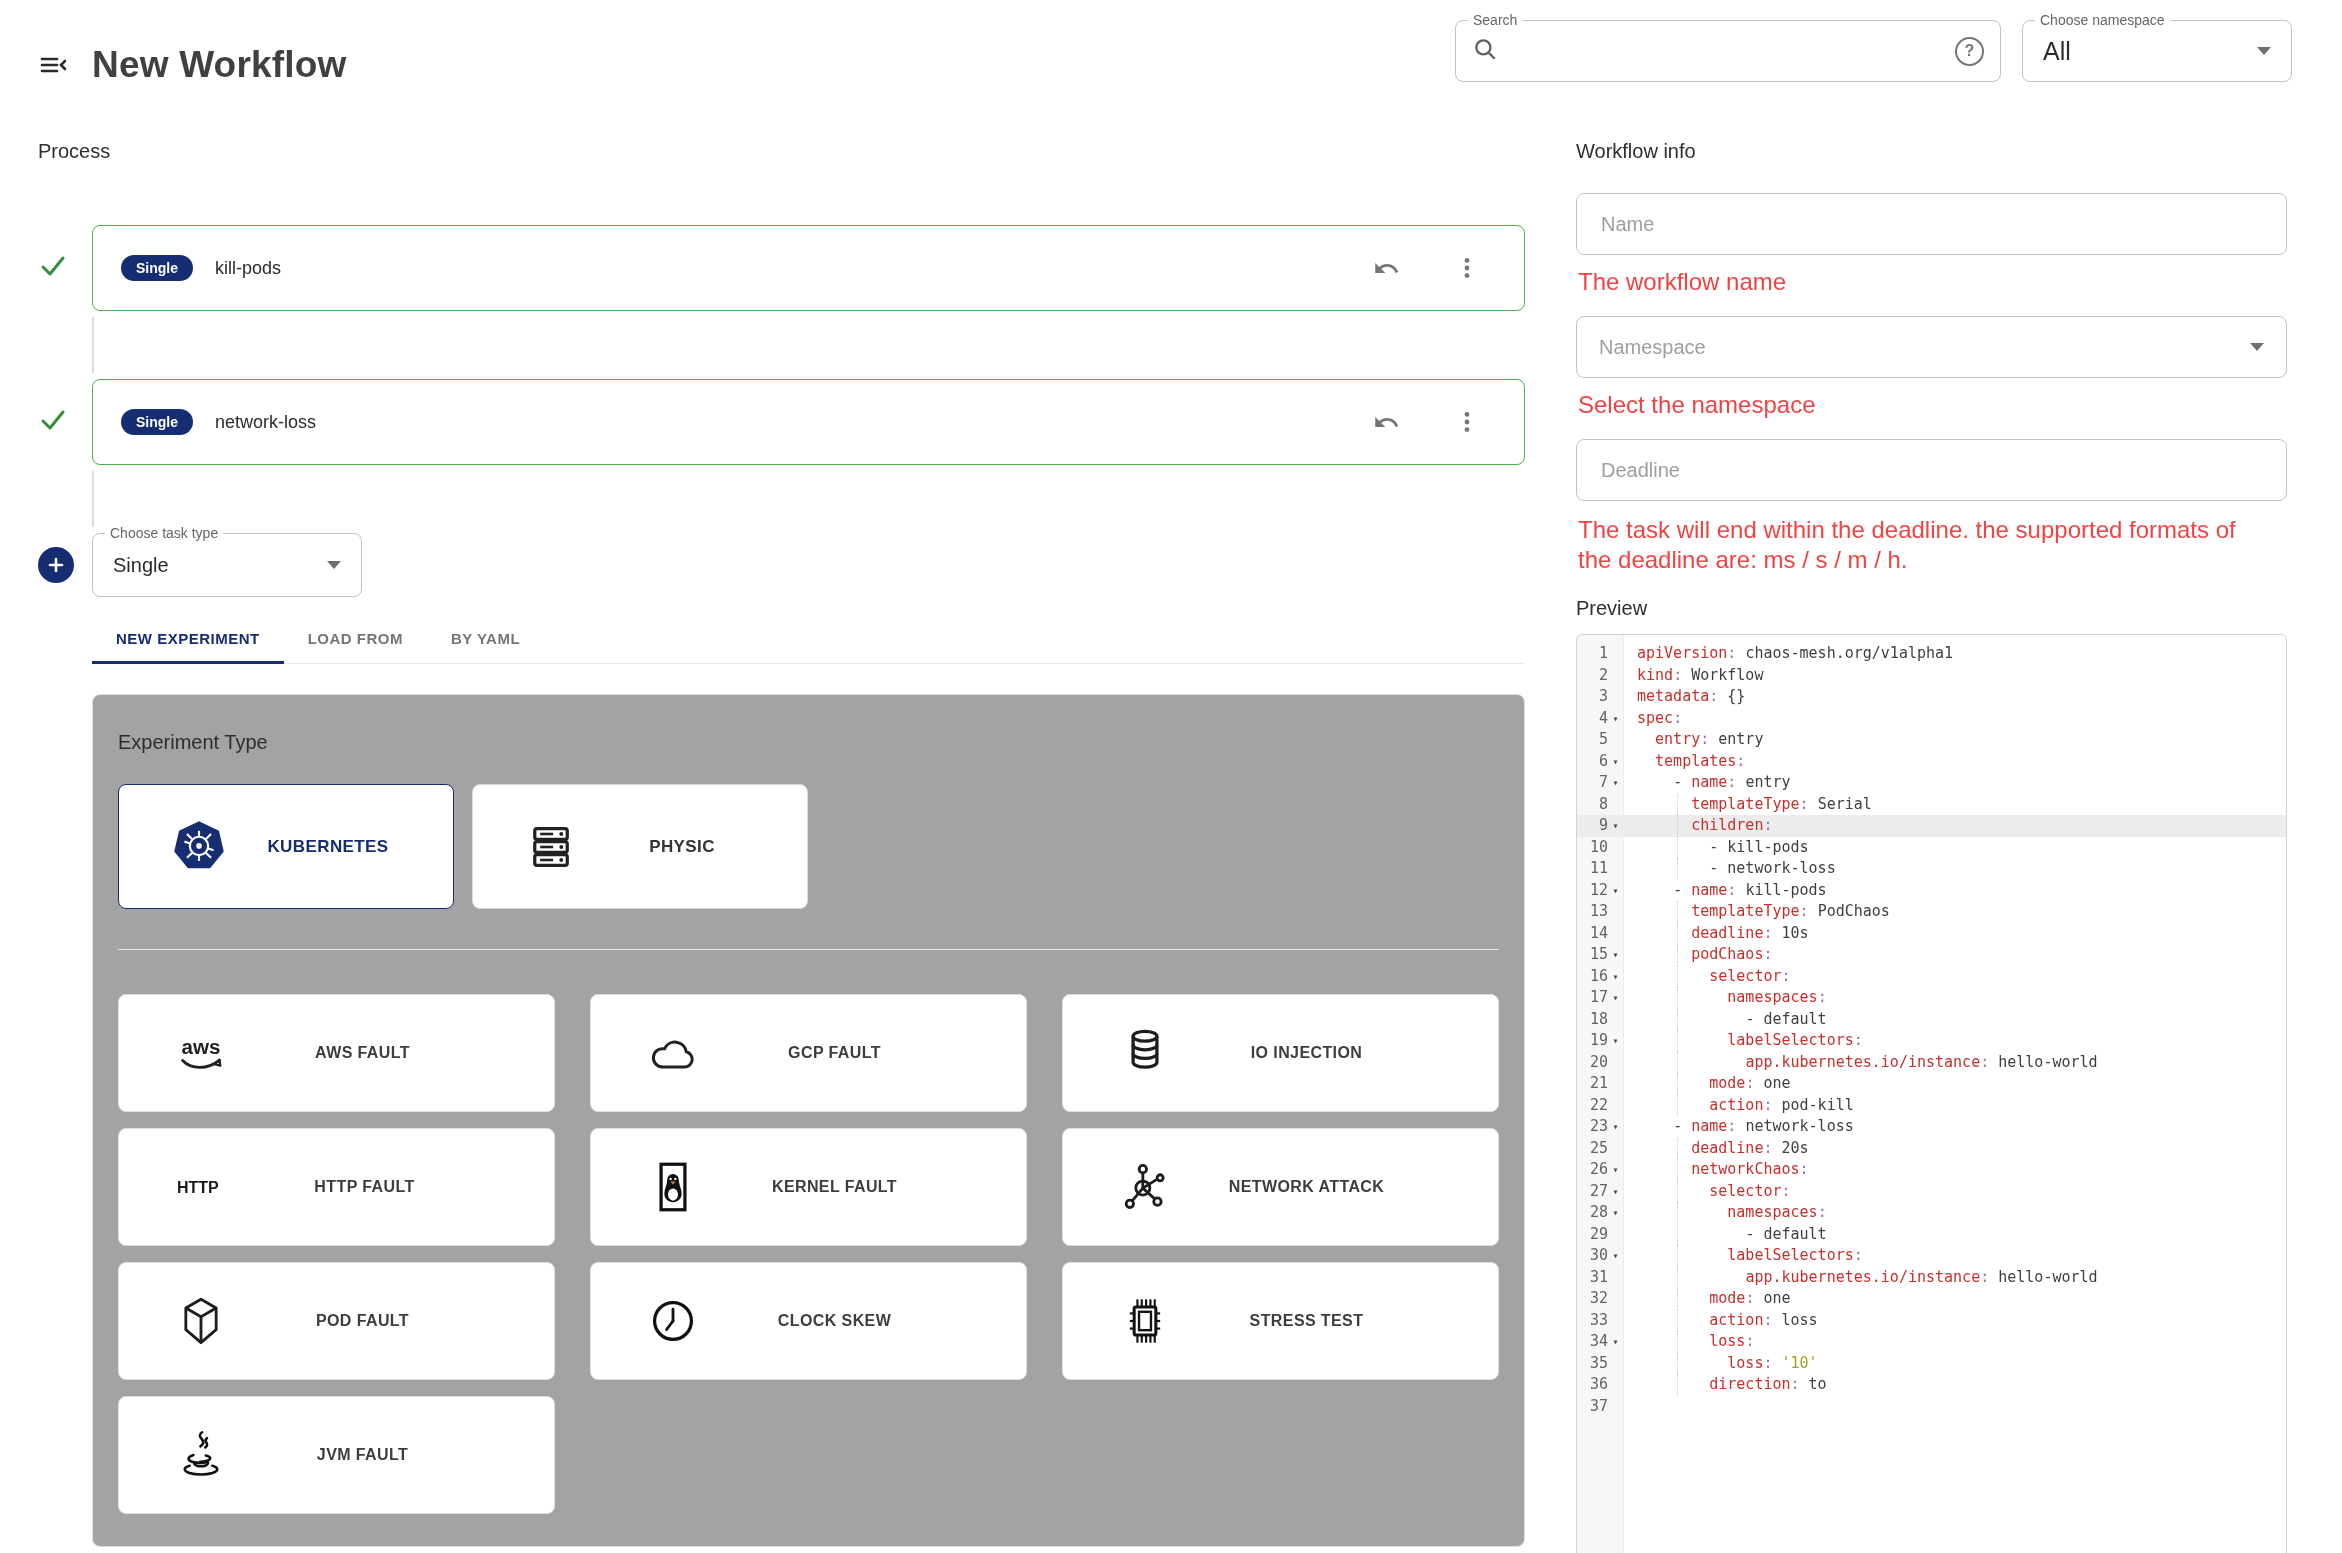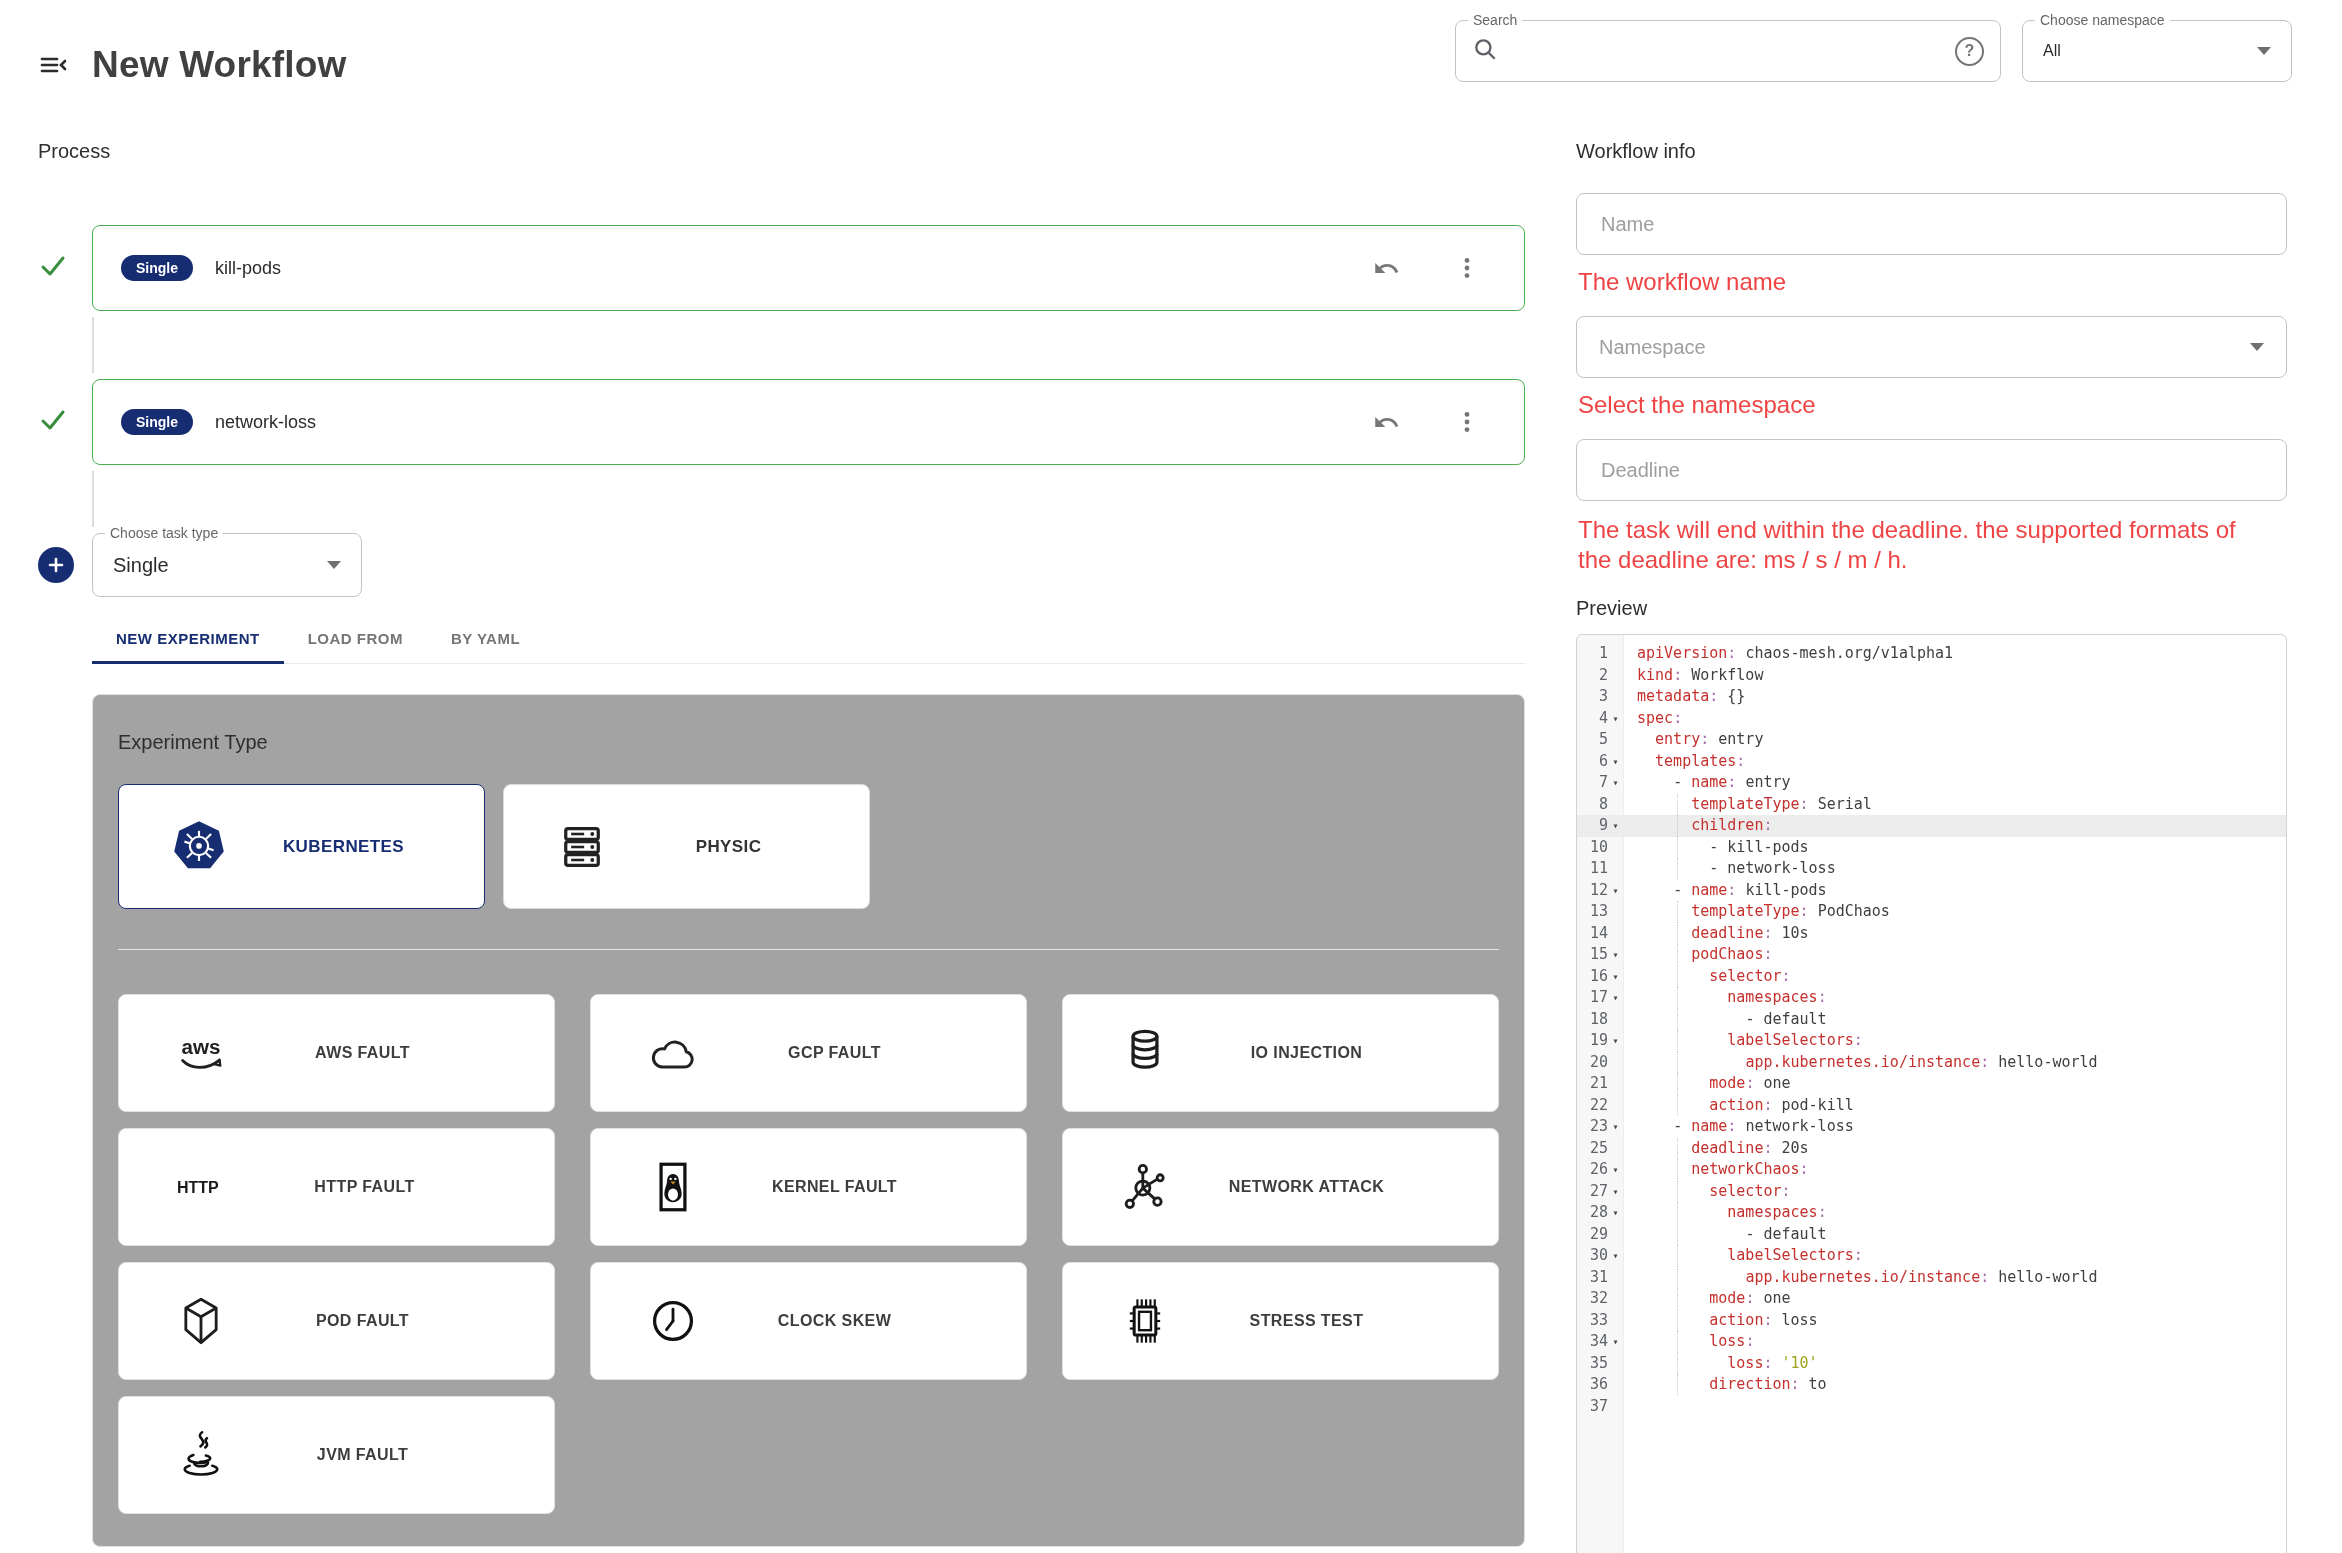--- a/index.html
+++ b/index.html
@@ -7,21 +7,21 @@
         font-family:"Liberation Sans",sans-serif;color:#333;}
   
   .titlebar{position:absolute;left:36px;top:44px;display:flex;align-items:center;gap:22px;}
   .menu-btn{width:34px;height:34px;display:flex;align-items:center;justify-content:center;cursor:pointer;}
   .app-title{font-size:37px;font-weight:700;color:#404040;letter-spacing:.2px;}
   .outlined{position:relative;border:1px solid #c4c4c4;border-radius:8px;background:#fff;box-sizing:border-box;}
   .outlined .flabel{position:absolute;top:-9px;left:12px;background:#fff;padding:0 5px;font-size:14px;color:#666;}
   .searchbox{position:absolute;left:1455px;top:20px;width:546px;height:62px;display:flex;align-items:center;padding:0 16px;}
   .searchbox input{border:none;outline:none;flex:1;font-size:19px;font-family:"Liberation Sans",sans-serif;color:#333;background:transparent;margin:0 10px;}
   .ns-select{position:absolute;left:2022px;top:20px;width:270px;height:62px;display:flex;align-items:center;padding:0 20px;cursor:pointer;}
-  .ns-select .val{font-size:16px;color:#2b2b2b;flex:1;}
+  .ns-select .val{font-size:25px;color:#2b2b2b;flex:1;}
   .caret{width:0;height:0;border-left:7px solid transparent;border-right:7px solid transparent;border-top:8px solid #6f6f6f;}
   .help-circle{width:25px;height:25px;border:2px solid #757575;border-radius:50%;color:#757575;font-size:16px;font-weight:700;
                display:flex;align-items:center;justify-content:center;cursor:pointer;}
   
   .leftcol{position:absolute;left:38px;top:140px;width:1487px;}
   .section-h{font-size:20px;font-weight:500;color:#2e2e2e;}
   .task-row{display:flex;align-items:center;margin-top:0;}
   .task-row .chk{flex:0 0 30px;margin-right:24px;}
   .task-card{flex:1;height:86px;border:1px solid var(--green);border-radius:8px;background:#fff;display:flex;align-items:center;
              padding:0 40px 0 28px;box-sizing:border-box;cursor:pointer;}
@@ -36,21 +36,21 @@
   .plus-btn svg{display:block;}
   .task-type{width:270px;height:64px;margin-left:18px;display:flex;align-items:center;padding:0 20px;cursor:pointer;}
   .task-type .val{font-size:20px;color:#2b2b2b;flex:1;}
   .tabs{margin:16px 0 0 54px;display:flex;border-bottom:1px solid #e9e9e9;}
   .tab{padding:17px 24px 14px;font-size:15px;font-weight:700;letter-spacing:.5px;color:#757575;cursor:pointer;
        border-bottom:3px solid transparent;margin-bottom:-1px;}
   .tab.active{color:var(--navy);border-bottom-color:var(--navy);}
   .panel{margin:30px 0 0 54px;border:1px solid #e0e0e0;border-radius:8px;height:853px;box-sizing:border-box;
          padding:36px 25px 0 25px;background:#a3a3a3;}
   .type-row{display:flex;gap:18px;margin-top:30px;}
-  .type-card{width:367px;height:125px;border:1px solid #dadada;border-radius:8px;display:flex;align-items:center;
+  .type-card{width:336px;height:125px;border:1px solid #dadada;border-radius:8px;display:flex;align-items:center;
              padding-left:52px;box-sizing:border-box;cursor:pointer;background:#fff;}
   .type-card.selected{border-color:var(--navy);}
   .type-card .t-icon{flex:0 0 56px;display:flex;align-items:center;}
   .type-card .t-label{flex:1;text-align:center;font-size:17px;font-weight:700;letter-spacing:.4px;color:#333;padding-right:24px;}
   .type-card.selected .t-label{color:var(--navy);}
   .divider{border-top:1px solid #e6e6e6;margin:40px 0 0 0;}
   .fault-grid{display:grid;grid-template-columns:repeat(3,1fr);gap:16px 35px;margin-top:44px;}
   .fault{height:118px;border:1px solid #e0e0e0;border-radius:8px;display:flex;align-items:center;
          padding:0 40px 0 56px;box-sizing:border-box;cursor:pointer;background:#fff;}
   .fault .f-icon{flex:0 0 52px;display:flex;align-items:center;}

